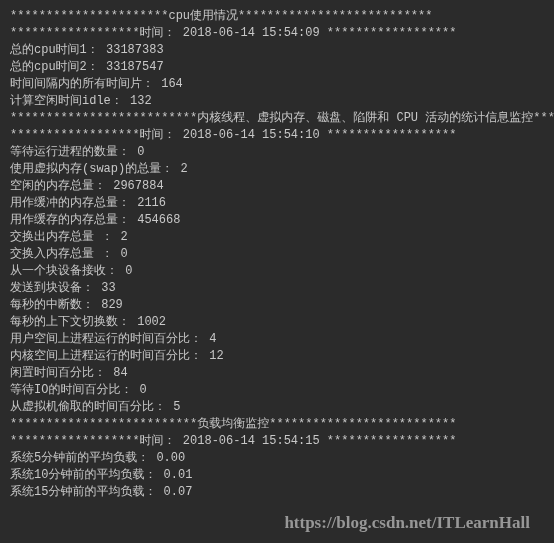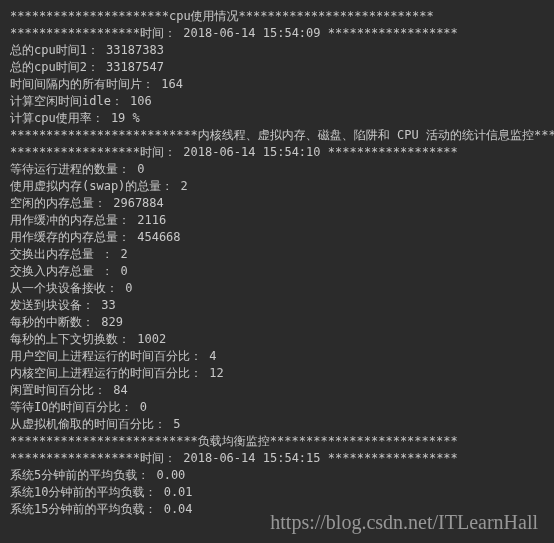--- a/index.html
+++ b/index.html
@@ -1,51 +1,51 @@
 <!DOCTYPE html>
 <html><head>
   <meta charset="utf-8">
   <style>
-    * { margin: 0; padding: 0; box-sizing: border-box; }
+    * { margin: 0; padding: 0; box-sizing: border-box; font-family: Liberation Mono, monospace; }
     body {
       background: #2b2b2b;
       color: #c8c8c8;
       font-family: "SimSun", "Microsoft YaHei", monospace;
       font-size: 12px;
       line-height: 17px;
       width: 554px;
       height: 543px;
       padding: 8px 10px;
       position: relative;
       overflow: hidden;
       white-space: nowrap;
     }
     .line { display: block; }
     .watermark {
       position: absolute;
-      right: 16px;
+      right: 24px;
       bottom: 12px;
       color: #aaaaaa;
       font-family: "Times New Roman", serif;
-      font-size: 20px;
+      font-size: 17px;
       opacity: 0.85;
       pointer-events: none;
+      font-weight: bold;
     }
   </style>
 </head>
 <body>
 
 <div>
   <span class="line">**********************cpu使用情况***************************</span>
   <span class="line">******************时间：  2018-06-14 15:54:09 ******************</span>
   <span class="line">总的cpu时间1： 33187383</span>
   <span class="line">总的cpu时间2： 33187547</span>
   <span class="line">时间间隔内的所有时间片： 164</span>
-  <span class="line">计算空闲时间idle： 106</span>
-  <span class="line">计算cpu使用率：  19 %</span>
+  <span class="line">计算空闲时间idle： 132</span>
   <span class="line">**************************内核线程、虚拟内存、磁盘、陷阱和 CPU 活动的统计信息监控**************************</span>
   <span class="line">******************时间：  2018-06-14 15:54:10 ******************</span>
   <span class="line">等待运行进程的数量： 0</span>
   <span class="line">使用虚拟内存(swap)的总量： 2</span>
   <span class="line">空闲的内存总量： 2967884</span>
   <span class="line">用作缓冲的内存总量： 2116</span>
   <span class="line">用作缓存的内存总量： 454668</span>
   <span class="line">交换出内存总量 ： 2</span>
   <span class="line">交换入内存总量 ： 0</span>
   <span class="line">从一个块设备接收： 0</span>
@@ -54,16 +54,16 @@
   <span class="line">每秒的上下文切换数： 1002</span>
   <span class="line">用户空间上进程运行的时间百分比： 4</span>
   <span class="line">内核空间上进程运行的时间百分比： 12</span>
   <span class="line">闲置时间百分比： 84</span>
   <span class="line">等待IO的时间百分比： 0</span>
   <span class="line">从虚拟机偷取的时间百分比： 5</span>
   <span class="line">**************************负载均衡监控**************************</span>
   <span class="line">******************时间：  2018-06-14 15:54:15 ******************</span>
   <span class="line">系统5分钟前的平均负载：  0.00</span>
   <span class="line">系统10分钟前的平均负载：  0.01</span>
-  <span class="line">系统15分钟前的平均负载：  0.04</span>
+  <span class="line">系统15分钟前的平均负载：  0.07</span>
 </div>
 
 <div class="watermark">https://blog.csdn.net/ITLearnHall</div>
 
 </body></html>

